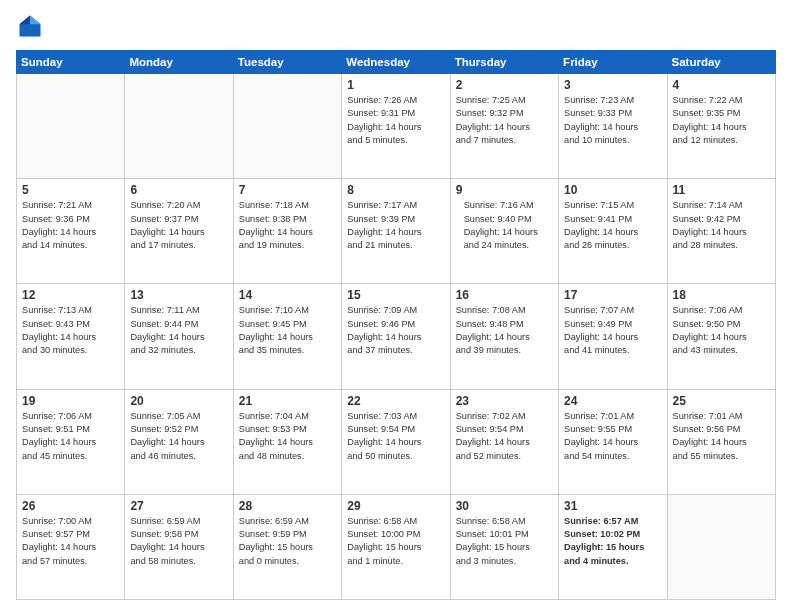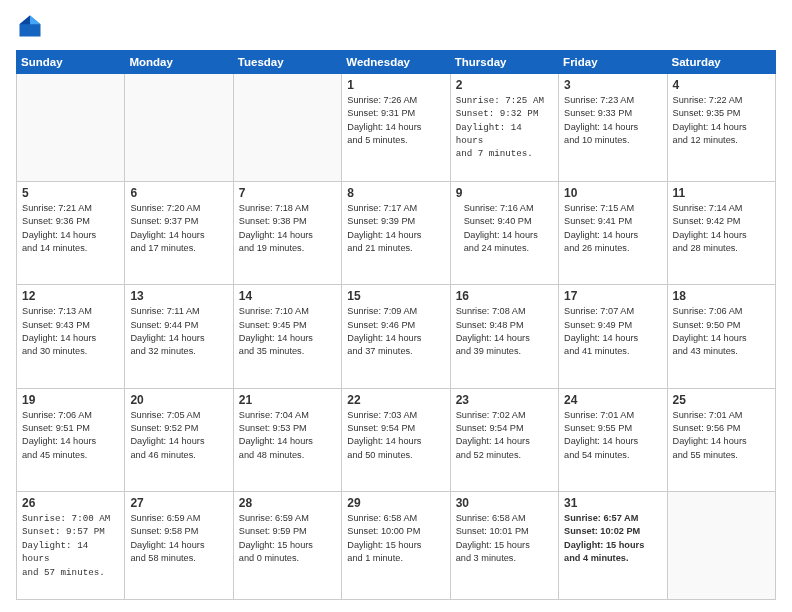--- a/index.html
+++ b/index.html
@@ -142,21 +142,21 @@
           <td class="empty"></td>
           <td>
             <span class="day-number">1</span>
             <div class="day-info" style="white-space: pre-line;">Sunrise: 7:26 AM
 Sunset: 9:31 PM
 Daylight: 14 hours
 and 5 minutes.</div>
           </td>
           <td>
             <span class="day-number">2</span>
-            <div class="day-info" style="white-space: pre-line; font-family: Liberation Mono, monospace;">Sunrise: 7:25 AM
+            <div class="day-info" style="white-space: pre-line;">Sunrise: 7:25 AM
 Sunset: 9:32 PM
 Daylight: 14 hours
 and 7 minutes.</div>
           </td>
           <td>
             <span class="day-number">3</span>
             <div class="day-info" style="white-space: pre-line;">Sunrise: 7:23 AM
 Sunset: 9:33 PM
 Daylight: 14 hours
 and 10 minutes.</div>
@@ -318,21 +318,21 @@
             <span class="day-number">25</span>
             <div class="day-info" style="white-space: pre-line;">Sunrise: 7:01 AM
 Sunset: 9:56 PM
 Daylight: 14 hours
 and 55 minutes.</div>
           </td>
         </tr>
         <tr>
           <td>
             <span class="day-number">26</span>
-            <div class="day-info" style="white-space: pre-line; font-family: Liberation Mono, monospace;">Sunrise: 7:00 AM
+            <div class="day-info" style="white-space: pre-line;">Sunrise: 7:00 AM
 Sunset: 9:57 PM
 Daylight: 14 hours
 and 57 minutes.</div>
           </td>
           <td>
             <span class="day-number">27</span>
             <div class="day-info" style="white-space: pre-line;">Sunrise: 6:59 AM
 Sunset: 9:58 PM
 Daylight: 14 hours
 and 58 minutes.</div>

